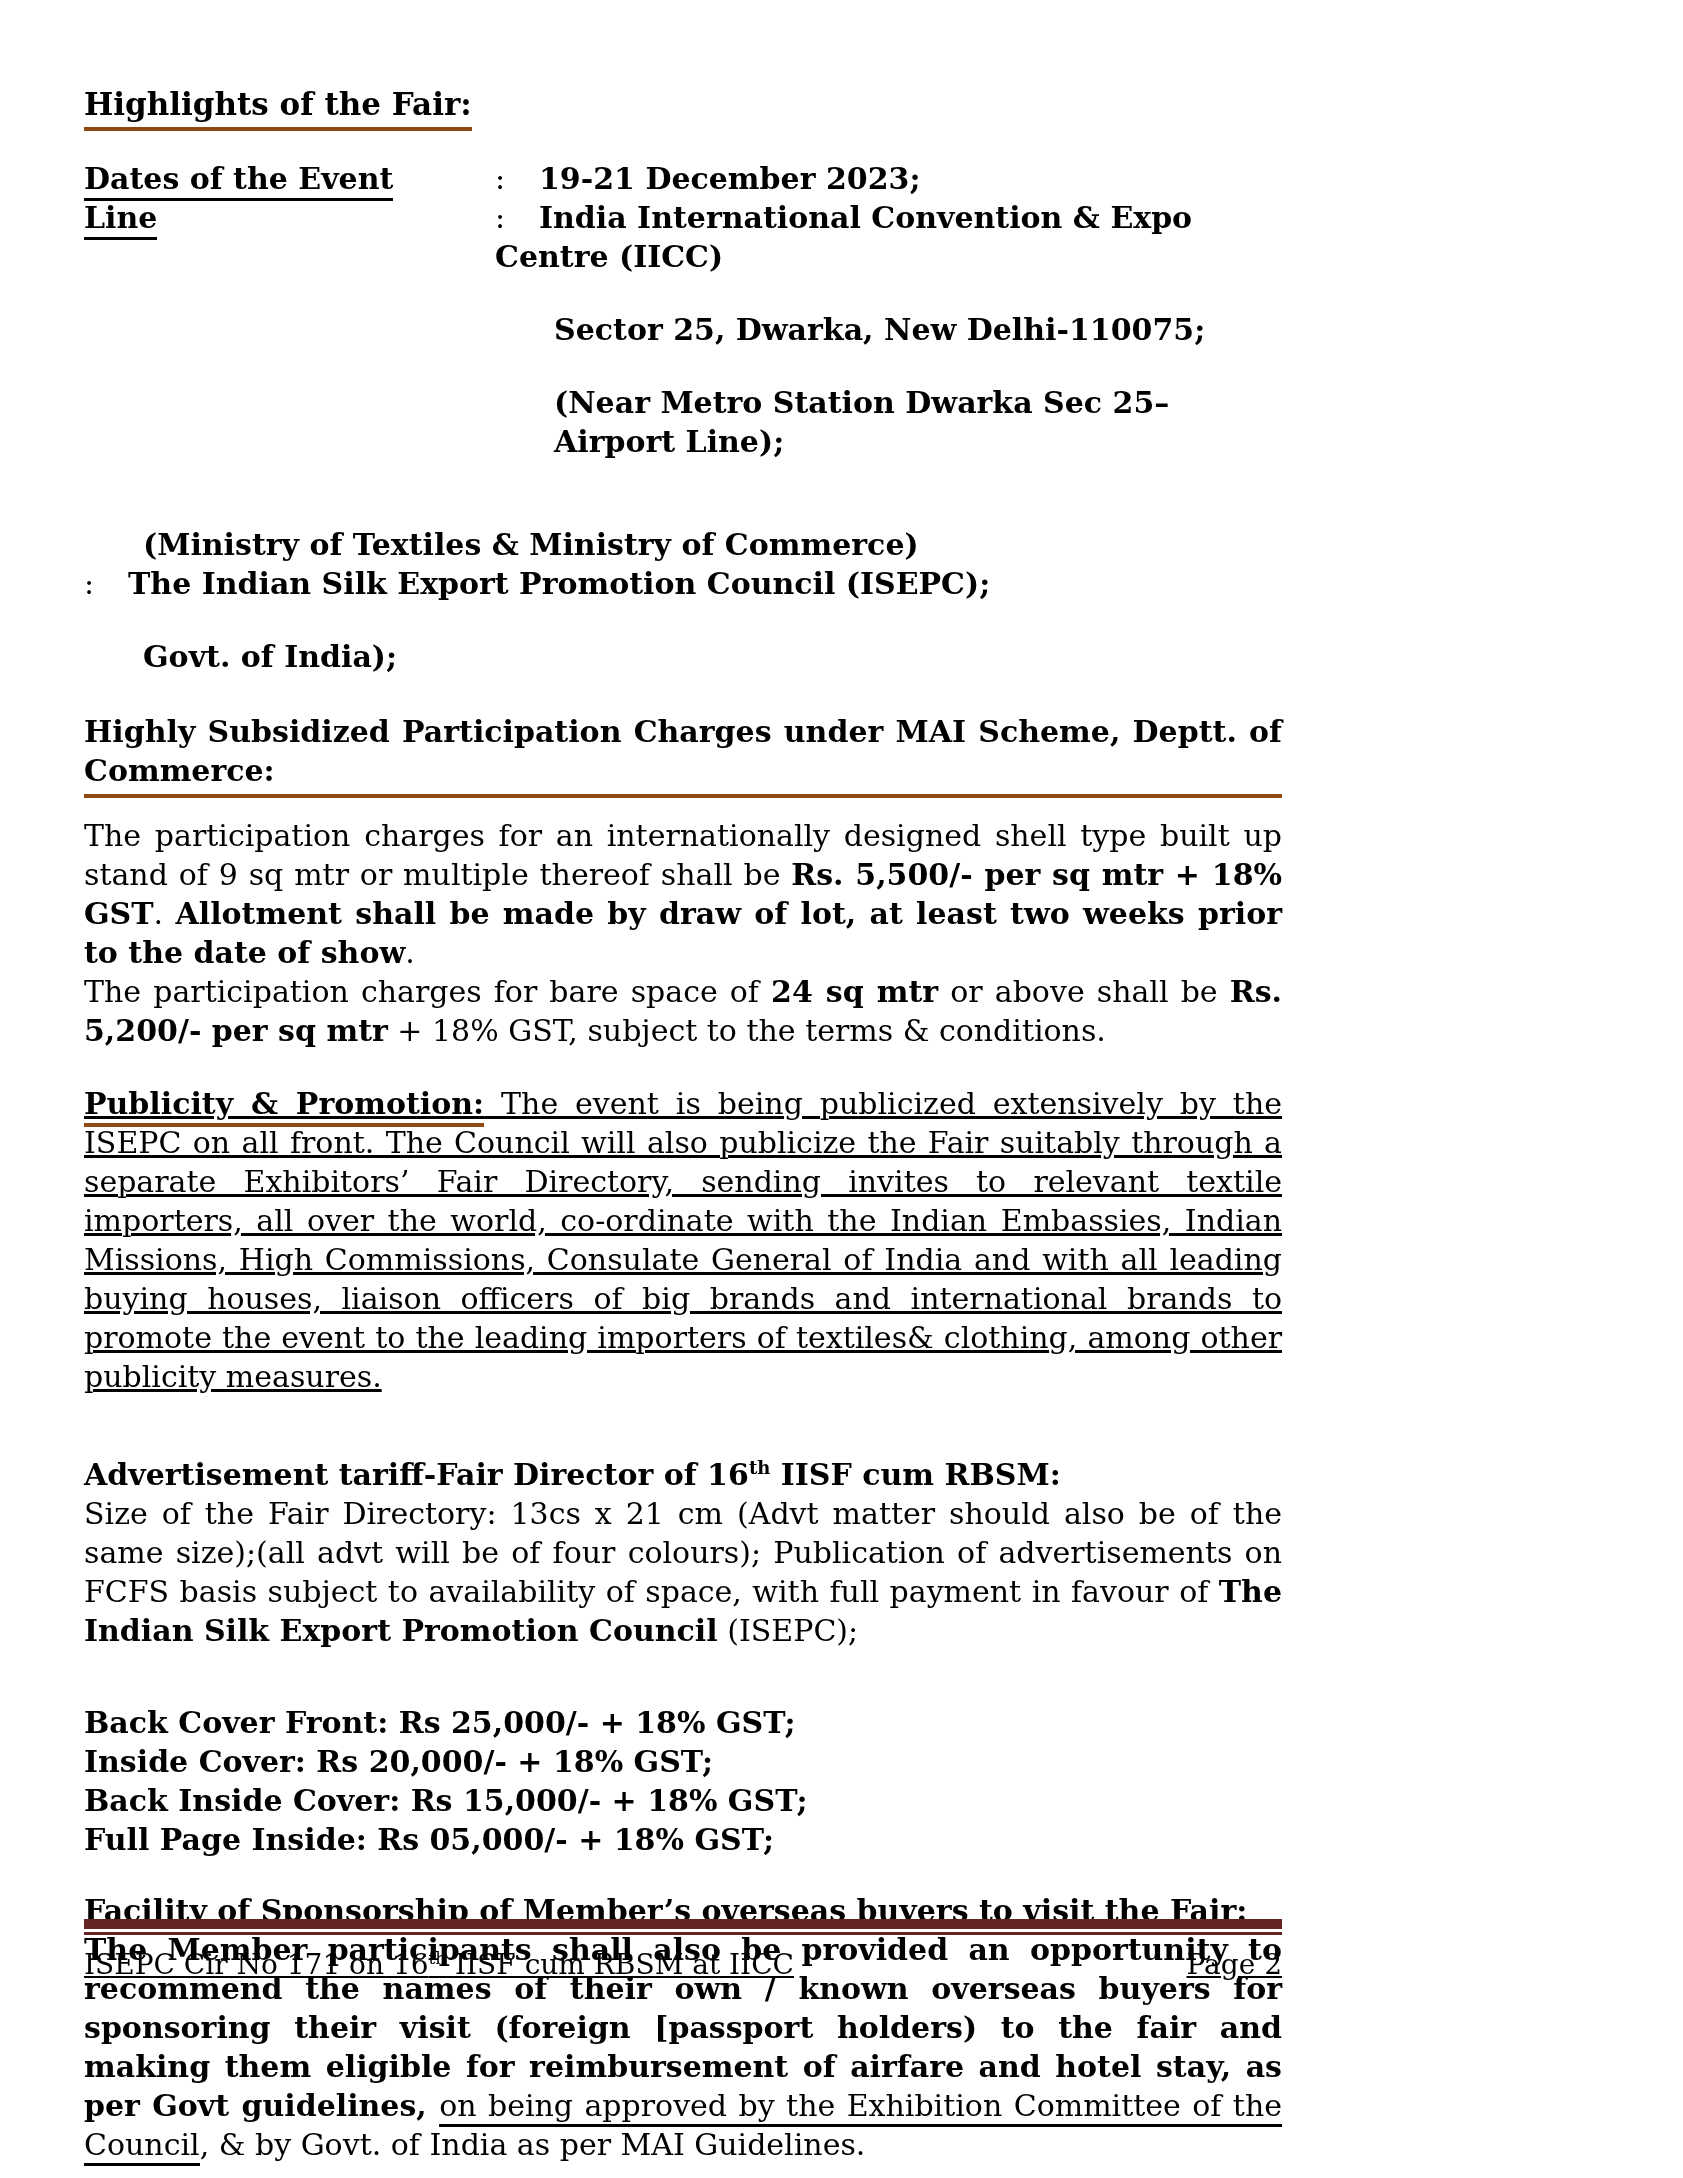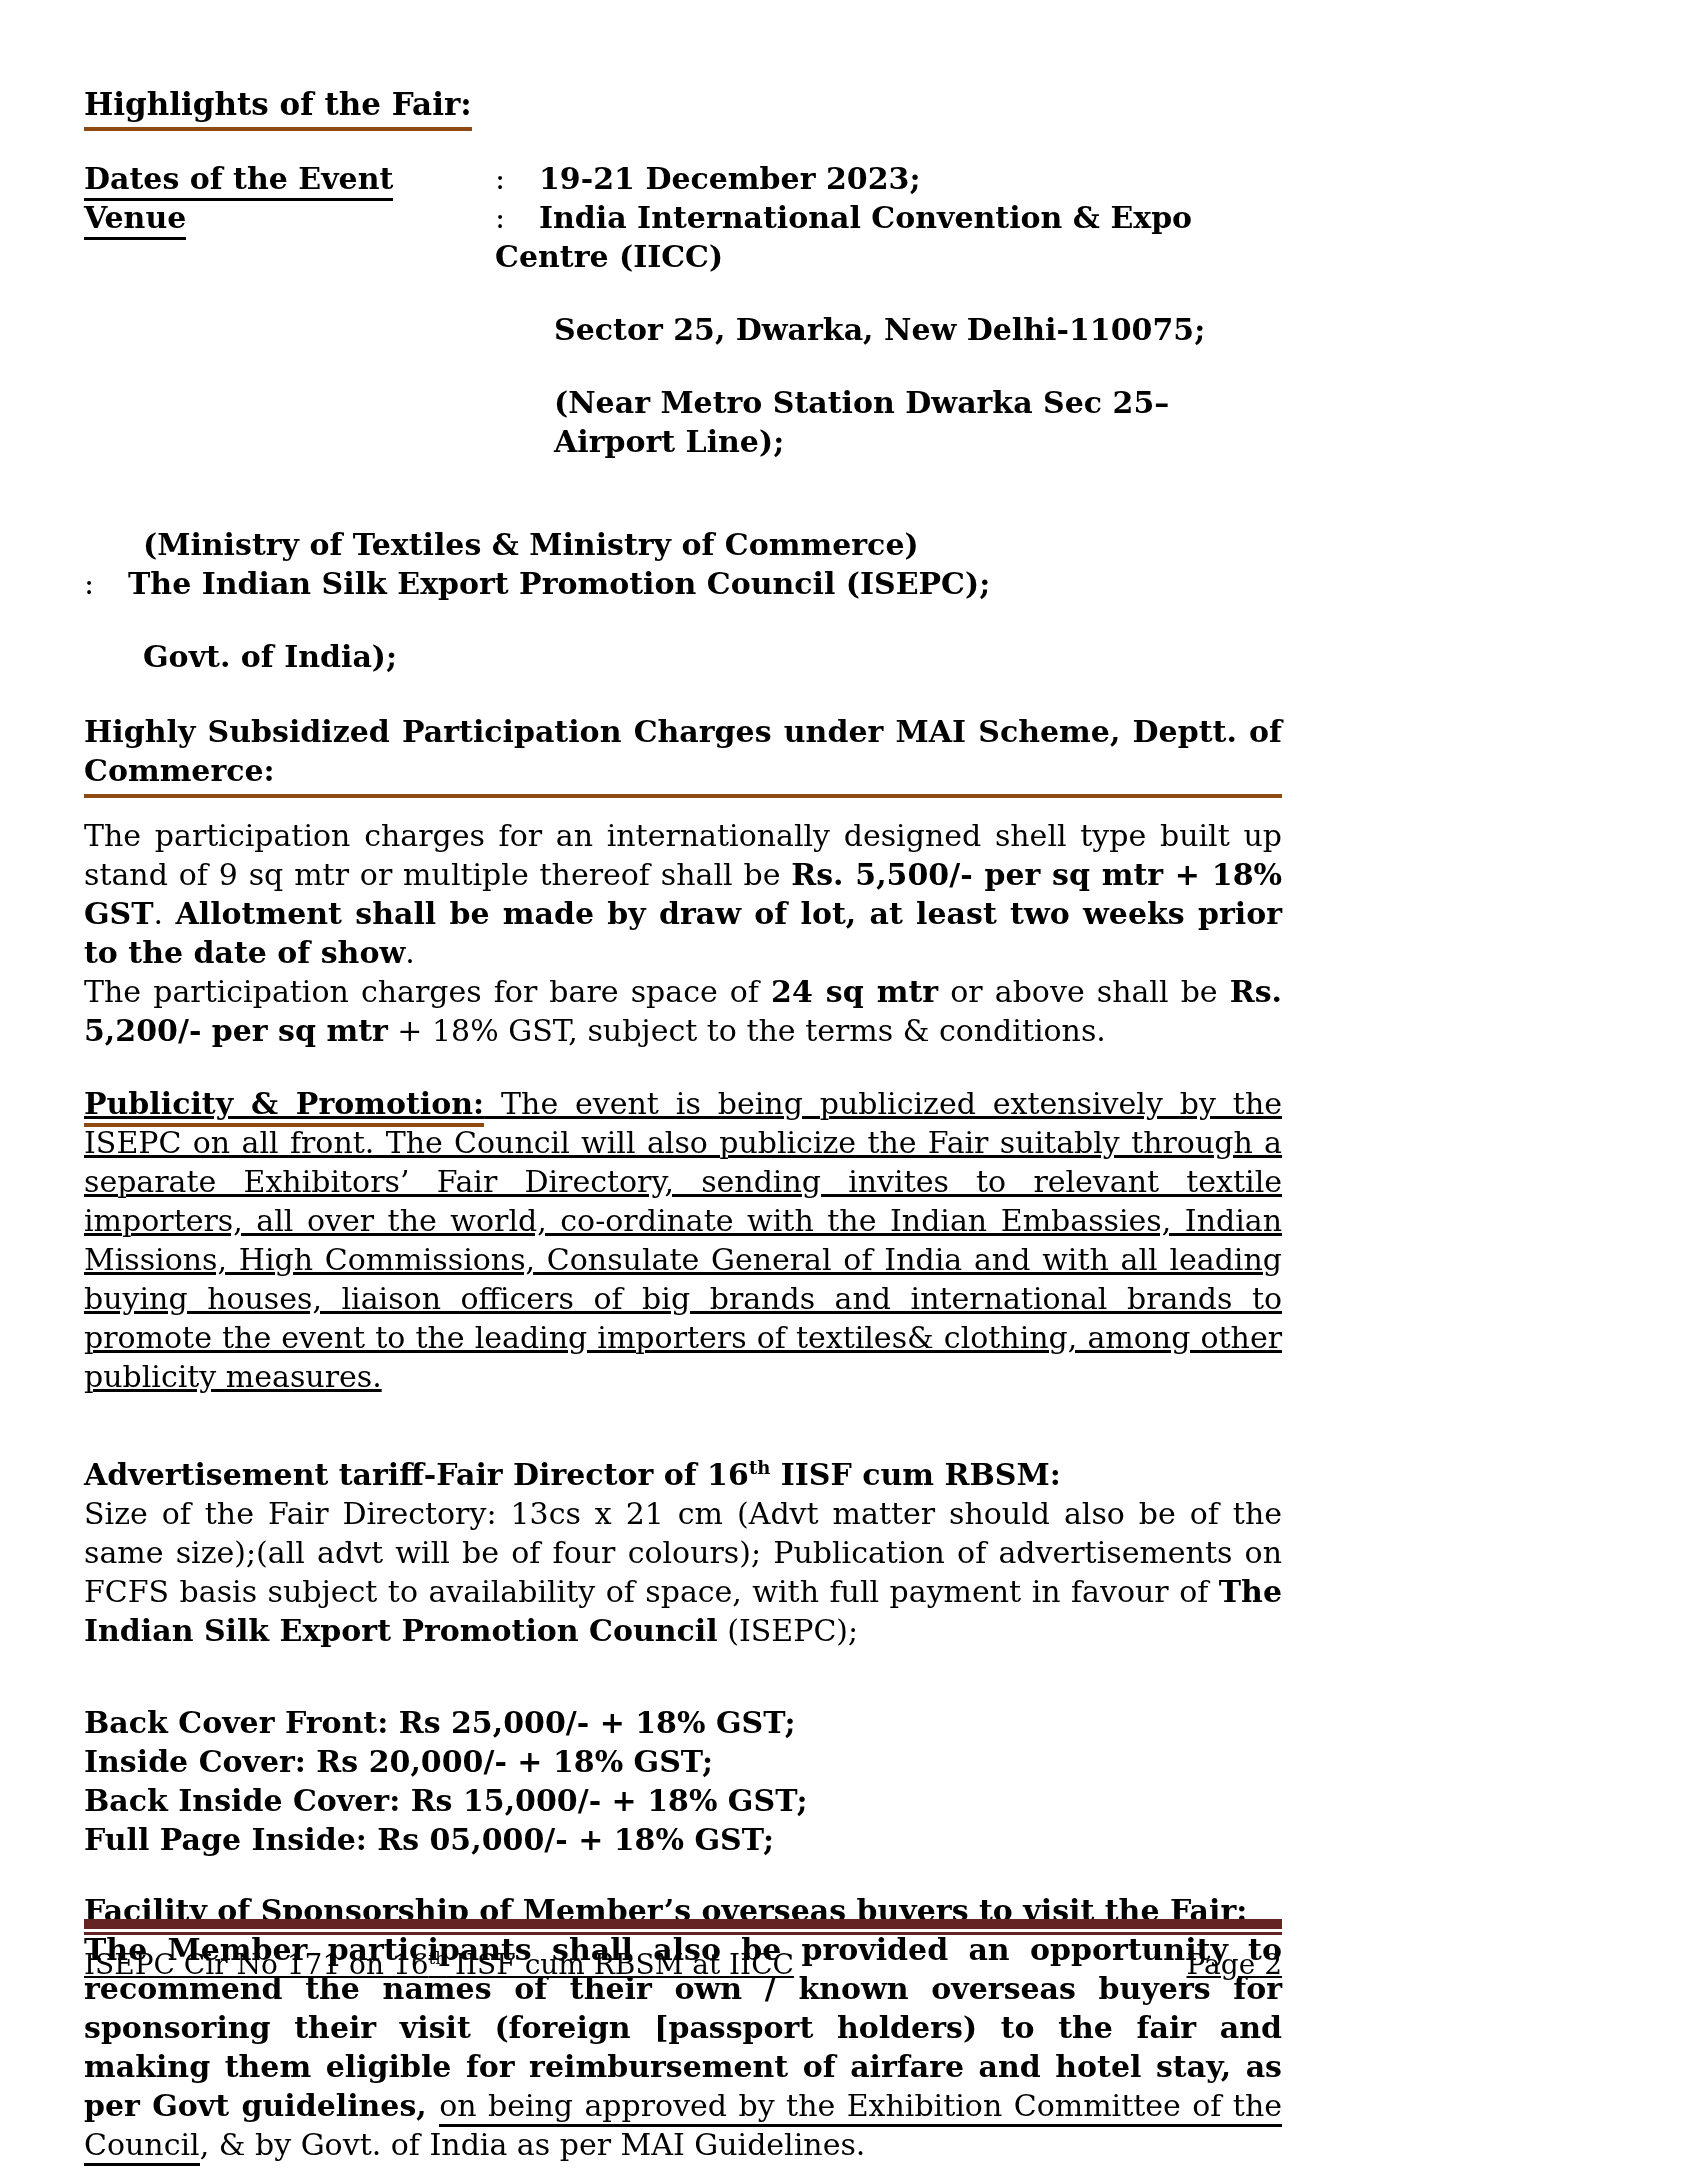--- a/index.html
+++ b/index.html
@@ -64,21 +64,21 @@
       <div class="ilabel">
         <span class="b lab-u">Dates of the Event</span>
       </div>
       <div class="ival">
         <div class="vline"><span class="colon">:</span><span><span class="b">19-21 December 2023;</span></span></div>
       </div>
     </div>
 
     <div class="irow">
       <div class="ilabel">
-        <span class="b lab-u">Venue</span>
+        <span class="b lab-u">Line</span>
       </div>
       <div class="ival">
         <div class="vline"><span class="colon">:</span><span><span class="b">India International Convention &amp; Expo Centre (IICC)</span></span></div>
         <div class="vline cont"><span><span class="b">Sector 25, Dwarka, New Delhi-110075;</span></span></div>
         <div class="vline cont"><span><span class="b">(Near Metro Station Dwarka Sec 25– Airport Line);</span></span></div>
       </div>
     </div>
 
     <div class="irow mt-organizer">
       <div class="ival">

